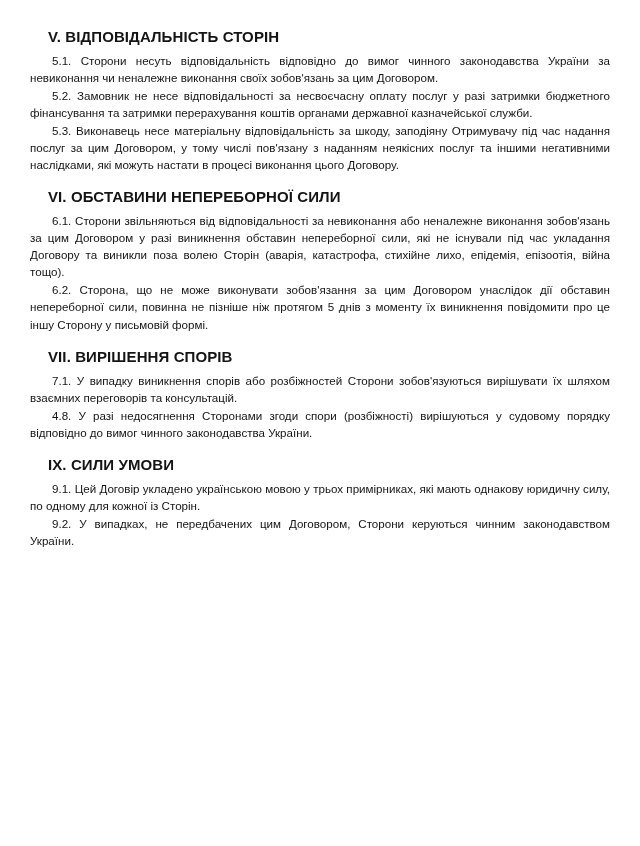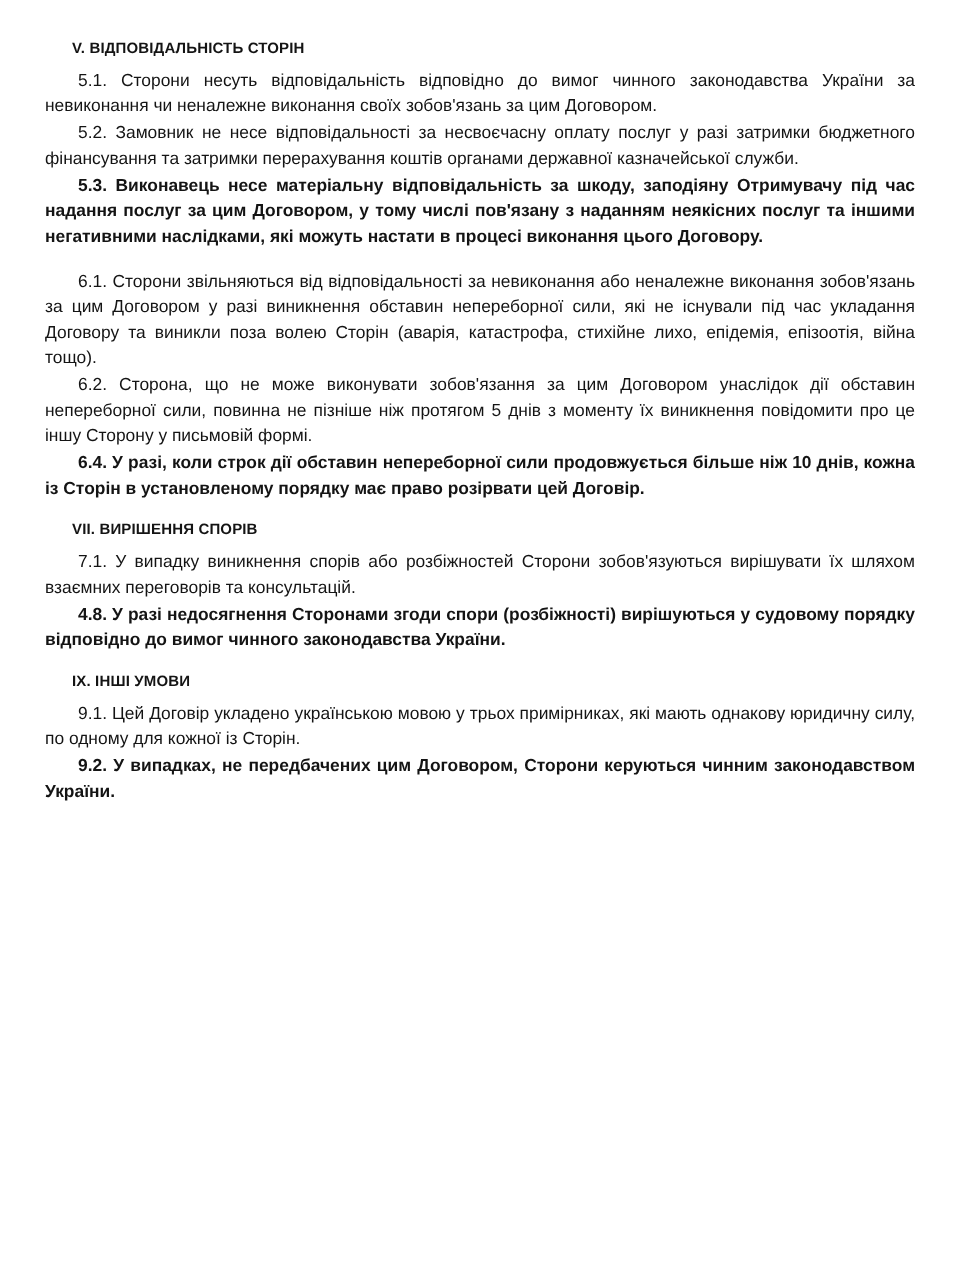--- a/index.html
+++ b/index.html
@@ -30,64 +30,63 @@
     color: #141414;
   }
   .section {
     margin: 0 0 0 0;
   }
   .section + .section {
     margin-top: 13px;
   }
   .heading {
     font-weight: bold;
-    font-size: 10px;
+    font-size: 15px;
     text-align: left;
     margin: 0 0 4px 18px;
     letter-spacing: 0.1px;
   }
   .para {
     margin: 0 0 1px 0;
     text-indent: 22px;
     text-align: justify;
     hyphens: manual;
   }
   .para:last-child {
     margin-bottom: 0;
-    font-weight: bold;
   }
 </style>
 </head>
 <body>
 
 <div class="page">
   <div class="doc">
 
     <div class="section">
       <div class="heading">V. ВІДПОВІДАЛЬНІСТЬ СТОРІН</div>
       <p class="para">5.1. Сторони несуть відповідальність відповідно до вимог чинного законодавства України за невиконання чи неналежне виконання своїх зобов'язань за цим Договором.</p>
       <p class="para">5.2. Замовник не несе відповідальності за несвоєчасну оплату послуг у разі затримки бюджетного фінансування та затримки перерахування коштів органами державної казначейської служби.</p>
       <p class="para">5.3. Виконавець несе матеріальну відповідальність за шкоду, заподіяну Отримувачу під час надання послуг за цим Договором, у тому числі пов'язану з наданням неякісних послуг та іншими негативними наслідками, які можуть настати в процесі виконання цього Договору.</p>
     </div>
 
     <div class="section">
+      <div class="heading">VI. ОБСТАВИНИ НЕПЕРЕБОРНОЇ СИЛИ</div>
       <p class="para">6.1. Сторони звільняються від відповідальності за невиконання або неналежне виконання зобов'язань за цим Договором у разі виникнення обставин непереборної сили, які не існували під час укладання Договору та виникли поза волею Сторін (аварія, катастрофа, стихійне лихо, епідемія, епізоотія, війна тощо).</p>
       <p class="para">6.2. Сторона, що не може виконувати зобов'язання за цим Договором унаслідок дії обставин непереборної сили, повинна не пізніше ніж протягом 5 днів з моменту їх виникнення повідомити про це іншу Сторону у письмовій формі.</p>
-      <p class="para">6.4. У разі, коли строк дії обставин непереборної сили продовжується більше ніж 10 днів, кожна із Сторін в установленому порядку має право розірвати цей Договір.</p>
     </div>
 
     <div class="section">
       <div class="heading">VII. ВИРІШЕННЯ СПОРІВ</div>
       <p class="para">7.1. У випадку виникнення спорів або розбіжностей Сторони зобов'язуються вирішувати їх шляхом взаємних переговорів та консультацій.</p>
       <p class="para">4.8. У разі недосягнення Сторонами згоди спори (розбіжності) вирішуються у судовому порядку відповідно до вимог чинного законодавства України.</p>
     </div>
 
     <div class="section">
     </div>
 
     <div class="section">
-      <div class="heading">IX. ІНШІ УМОВИ</div>
+      <div class="heading">IX. СИЛИ УМОВИ</div>
       <p class="para">9.1. Цей Договір укладено українською мовою у трьох примірниках, які мають однакову юридичну силу, по одному для кожної із Сторін.</p>
       <p class="para">9.2. У випадках, не передбачених цим Договором, Сторони керуються чинним законодавством України.</p>
     </div>
 
   </div>
 </div>
 
 </body></html>

